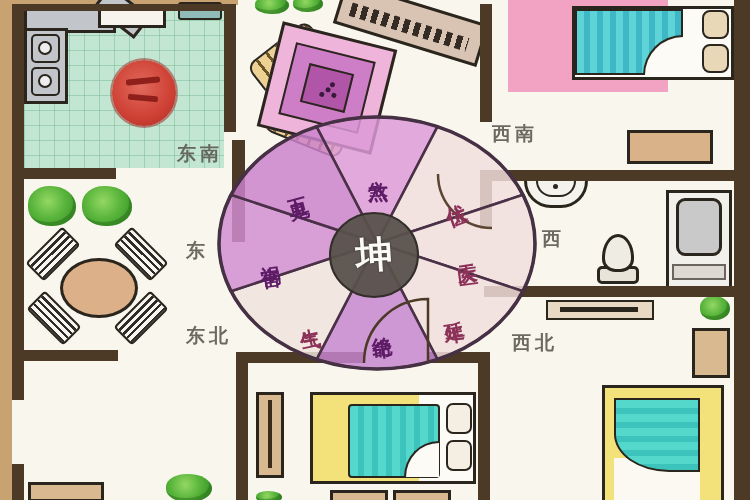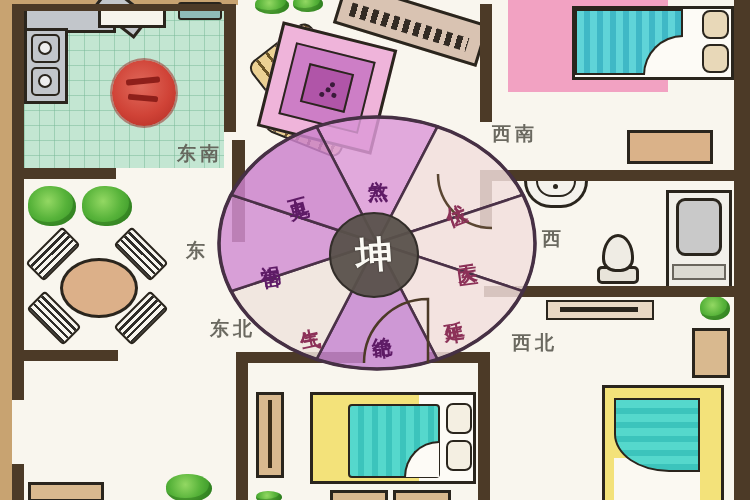--- a/index.html
+++ b/index.html
@@ -171,16 +171,16 @@
   <div class="sector-label" style="left:381px;top:323px;color:#5e1b66;transform:translate(-50%,-50%) rotate(-5deg);">绝命</div>
   <div class="sector-label" style="left:306px;top:315px;color:#8c3158;transform:translate(-50%,-50%) rotate(-12deg);">生气</div>
   <div class="sector-label" style="left:268px;top:251px;color:#5e1b66;transform:translate(-50%,-50%) rotate(-8deg);">祸害</div>
   <div class="sector-label" style="left:293px;top:185px;color:#5e1b66;transform:translate(-50%,-50%) rotate(-15deg);">五鬼</div>
   <div class="center-label" style="left:374px;top:255px;">坤</div>
 
   <div class="dir" style="left:177px;top:141px;">东南</div>
   <div class="dir" style="left:492px;top:121px;">西南</div>
   <div class="dir" style="left:186px;top:238px;">东</div>
   <div class="dir" style="left:542px;top:226px;">西</div>
-  <div class="dir" style="left:186px;top:316px;margin-left:24px;">东北</div>
+  <div class="dir" style="left:186px;top:323px;">东北</div>
   <div class="dir" style="left:512px;top:330px;">西北</div>
 
 </div>
 
 </body></html>

